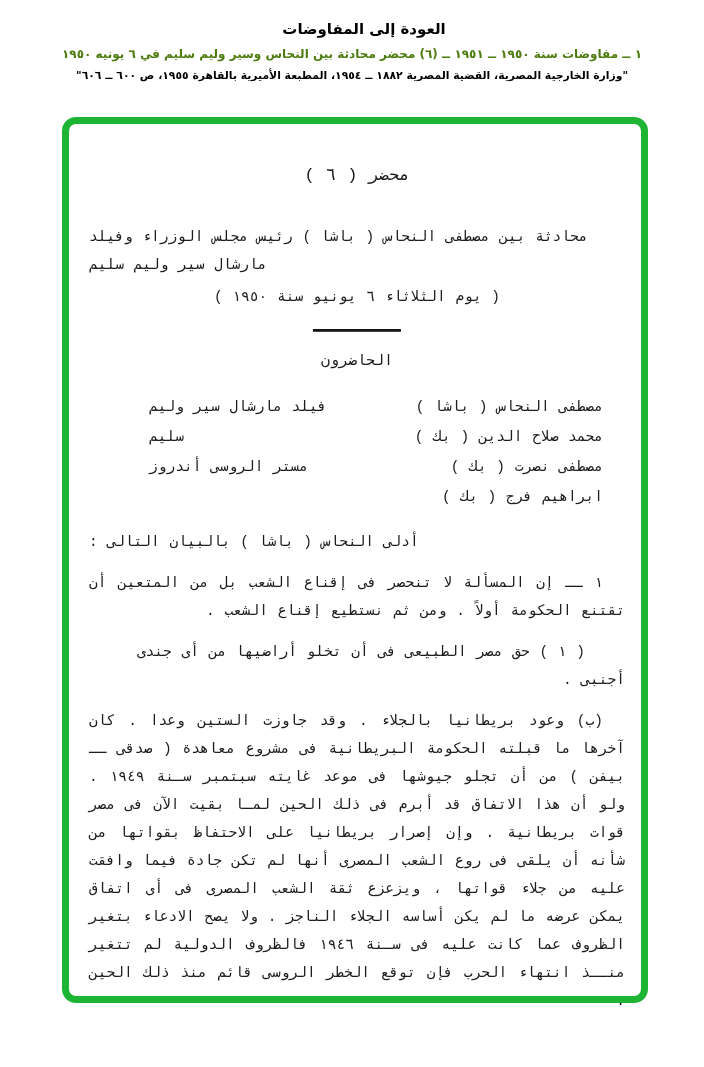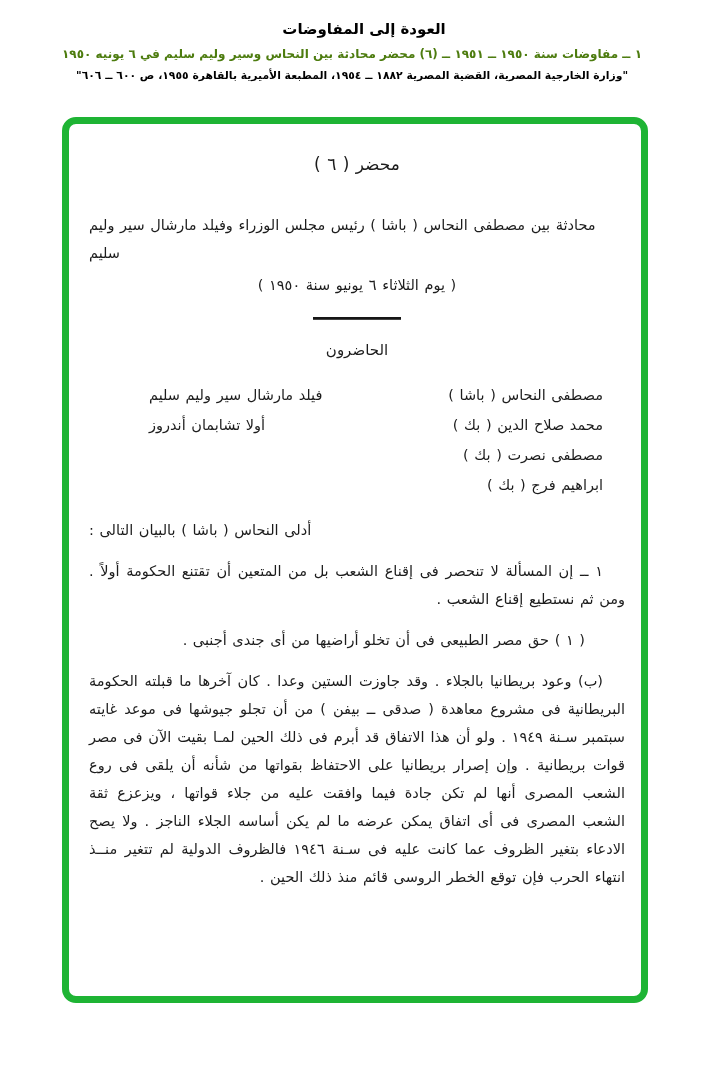--- a/index.html
+++ b/index.html
@@ -42,25 +42,26 @@
     top: 117px;
     width: 586px;
     height: 886px;
     border: 7px solid #1eb434;
     border-radius: 14px;
     background: #ffffff;
   }
 
   .doc {
     direction: rtl;
-    padding: 26px 16px 0 20px;
+    padding: 38px 16px 0 20px;
     font-size: 14.5px;
     line-height: 28px;
     color: #1c1c1c;
     word-spacing: 1px;
+    font-family: Liberation Mono, monospace;
   }
   .doc-num {
     text-align: center;
     font-size: 17px;
     letter-spacing: 1px;
   }
   .doc-meeting {
     text-align: left;
     margin-top: 33px;
     font-size: 14.5px;
@@ -137,21 +138,21 @@
 
     <div class="attendees">
       <div class="col-right">
         <div>مصطفى النحاس ( باشا )</div>
         <div>محمد صلاح الدين ( بك )</div>
         <div>مصطفى نصرت ( بك )</div>
         <div>ابراهيم فرج ( بك )</div>
       </div>
       <div class="col-left">
         <div>فيلد مارشال سير وليم سليم</div>
-        <div>أولا تشابمان أندروز</div>
+        <div>مستر الروسى أندروز</div>
       </div>
     </div>
 
     <div class="statement-intro">أدلى النحاس ( باشا ) بالبيان التالى :</div>
 
     <div class="para">١ ــ إن المسألة لا تنحصر فى إقناع الشعب بل من المتعين أن تقتنع الحكومة أولاً . ومن ثم نستطيع إقناع الشعب .</div>
 
 
     <div class="para single">( ١ ) حق مصر الطبيعى فى أن تخلو أراضيها من أى جندى أجنبى .</div>
 

